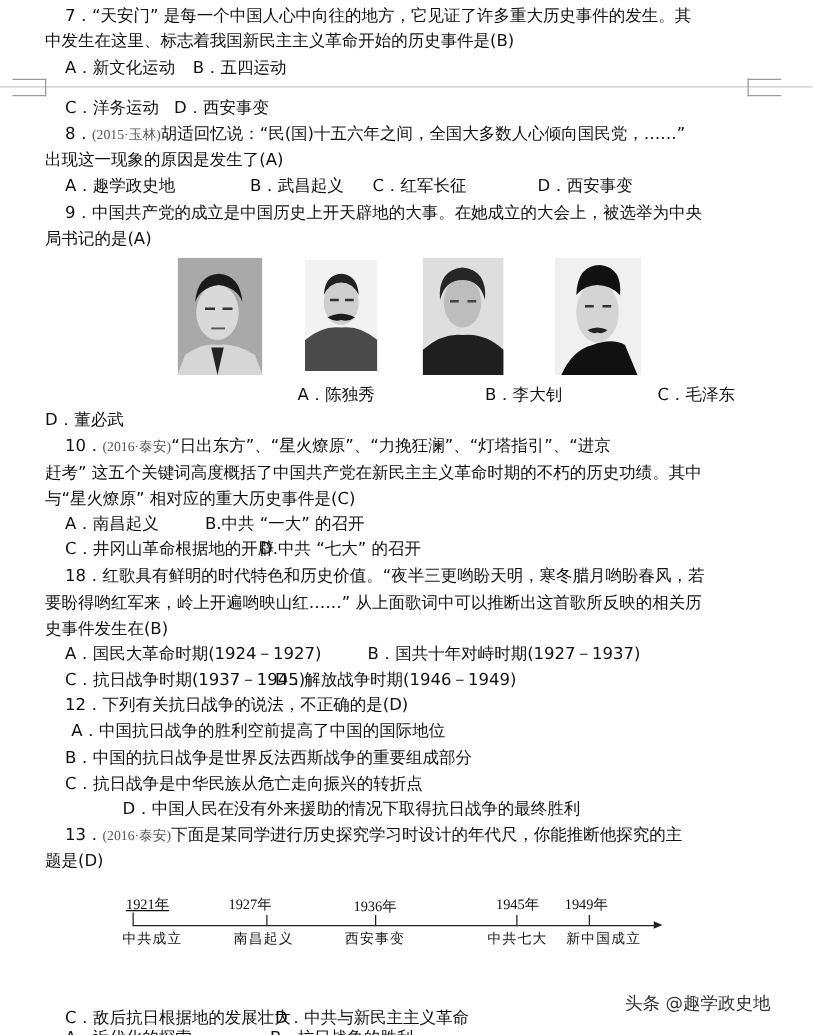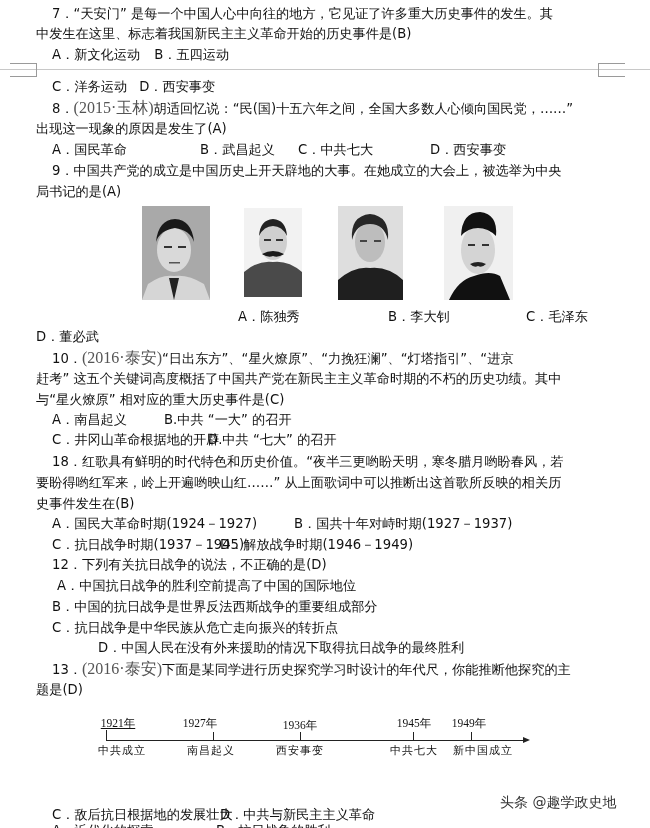--- a/index.html
+++ b/index.html
@@ -4,21 +4,21 @@
 <style>
   html, body { margin: 0; padding: 0; }
   body {
     width: 650px; height: 828px; overflow: hidden; position: relative;
     background: #ffffff; color: #111;
     font-family: "DejaVu Sans", "Liberation Sans", sans-serif;
     font-size: 13.2px;
   }
   .line { position: absolute; white-space: nowrap; line-height: 20px; height: 20px; }
   .serif { font-family: "Liberation Serif", "DejaVu Serif", serif; }
-  .src { color: #555; font-size: 16px; }
+  .src { color: #555; font-size: 11px; }
   .gap { display: inline-block; }
   .pagebreak { position: absolute; left: 0; top: 69px; width: 650px; height: 1px; background: #c8c8c8; }
   .pb-mark { position: absolute; top: 63px; height: 12px; border: 1px solid #9a9a9a; }
   .pb-left { left: 10px; width: 26px; border-left: none; }
   .pb-right { left: 598px; width: 26px; border-right: none; }
   .photo { position: absolute; overflow: hidden; }
   .photo svg { display: block; width: 100%; height: 100%; }
   .tl-axis { position: absolute; left: 106px; top: 740px; width: 420px; height: 1px; background: #222; }
   .tl-arrow { position: absolute; left: 523px; top: 737px; width: 0; height: 0;
     border-top: 3.5px solid transparent; border-bottom: 3.5px solid transparent; border-left: 7px solid #222; }
@@ -42,21 +42,21 @@
 
 <div class="line" style="left:52px;top:77px;">
   <span>C．洋务运动</span><span class="gap" style="width:12px"></span><span>D．西安事变</span>
 </div>
 
 <div class="line" style="left:52px;top:98px;">
   <span>8．</span><span class="src serif">(2015·玉林)</span><span>胡适回忆说：“民(国)十五六年之间，全国大多数人心倾向国民党，……”</span>
 </div>
 <div class="line" style="left:36px;top:119px;">出现这一现象的原因是发生了(A)</div>
 <div class="line" style="left:52px;top:140px;">
-  <span style="display:inline-block;width:148px;">A．国民革命</span><span style="display:inline-block;width:98px;">B．武昌起义</span><span style="display:inline-block;width:132px;">C．中共七大</span><span>D．西安事变</span>
+  <span style="display:inline-block;width:148px;">A．趣学政史地</span><span style="display:inline-block;width:98px;">B．武昌起义</span><span style="display:inline-block;width:132px;">C．红军长征</span><span>D．西安事变</span>
 </div>
 
 <div class="line" style="left:52px;top:161px;">9．中国共产党的成立是中国历史上开天辟地的大事。在她成立的大会上，被选举为中央</div>
 <div class="line" style="left:36px;top:182px;">局书记的是(A)</div>
 
 <div class="photo" style="left:142px;top:206px;width:68px;height:94px;">
   <svg viewBox="0 0 68 94" preserveAspectRatio="none">
     <rect width="68" height="94" fill="#a9a9a9"></rect>
     <ellipse cx="32" cy="44" rx="17" ry="22" fill="#d9d9d9"></ellipse>
     <path d="M14 36 Q16 14 33 13 Q50 14 52 36 Q48 24 33 22 Q18 24 14 36Z" fill="#1a1a1a"></path>

